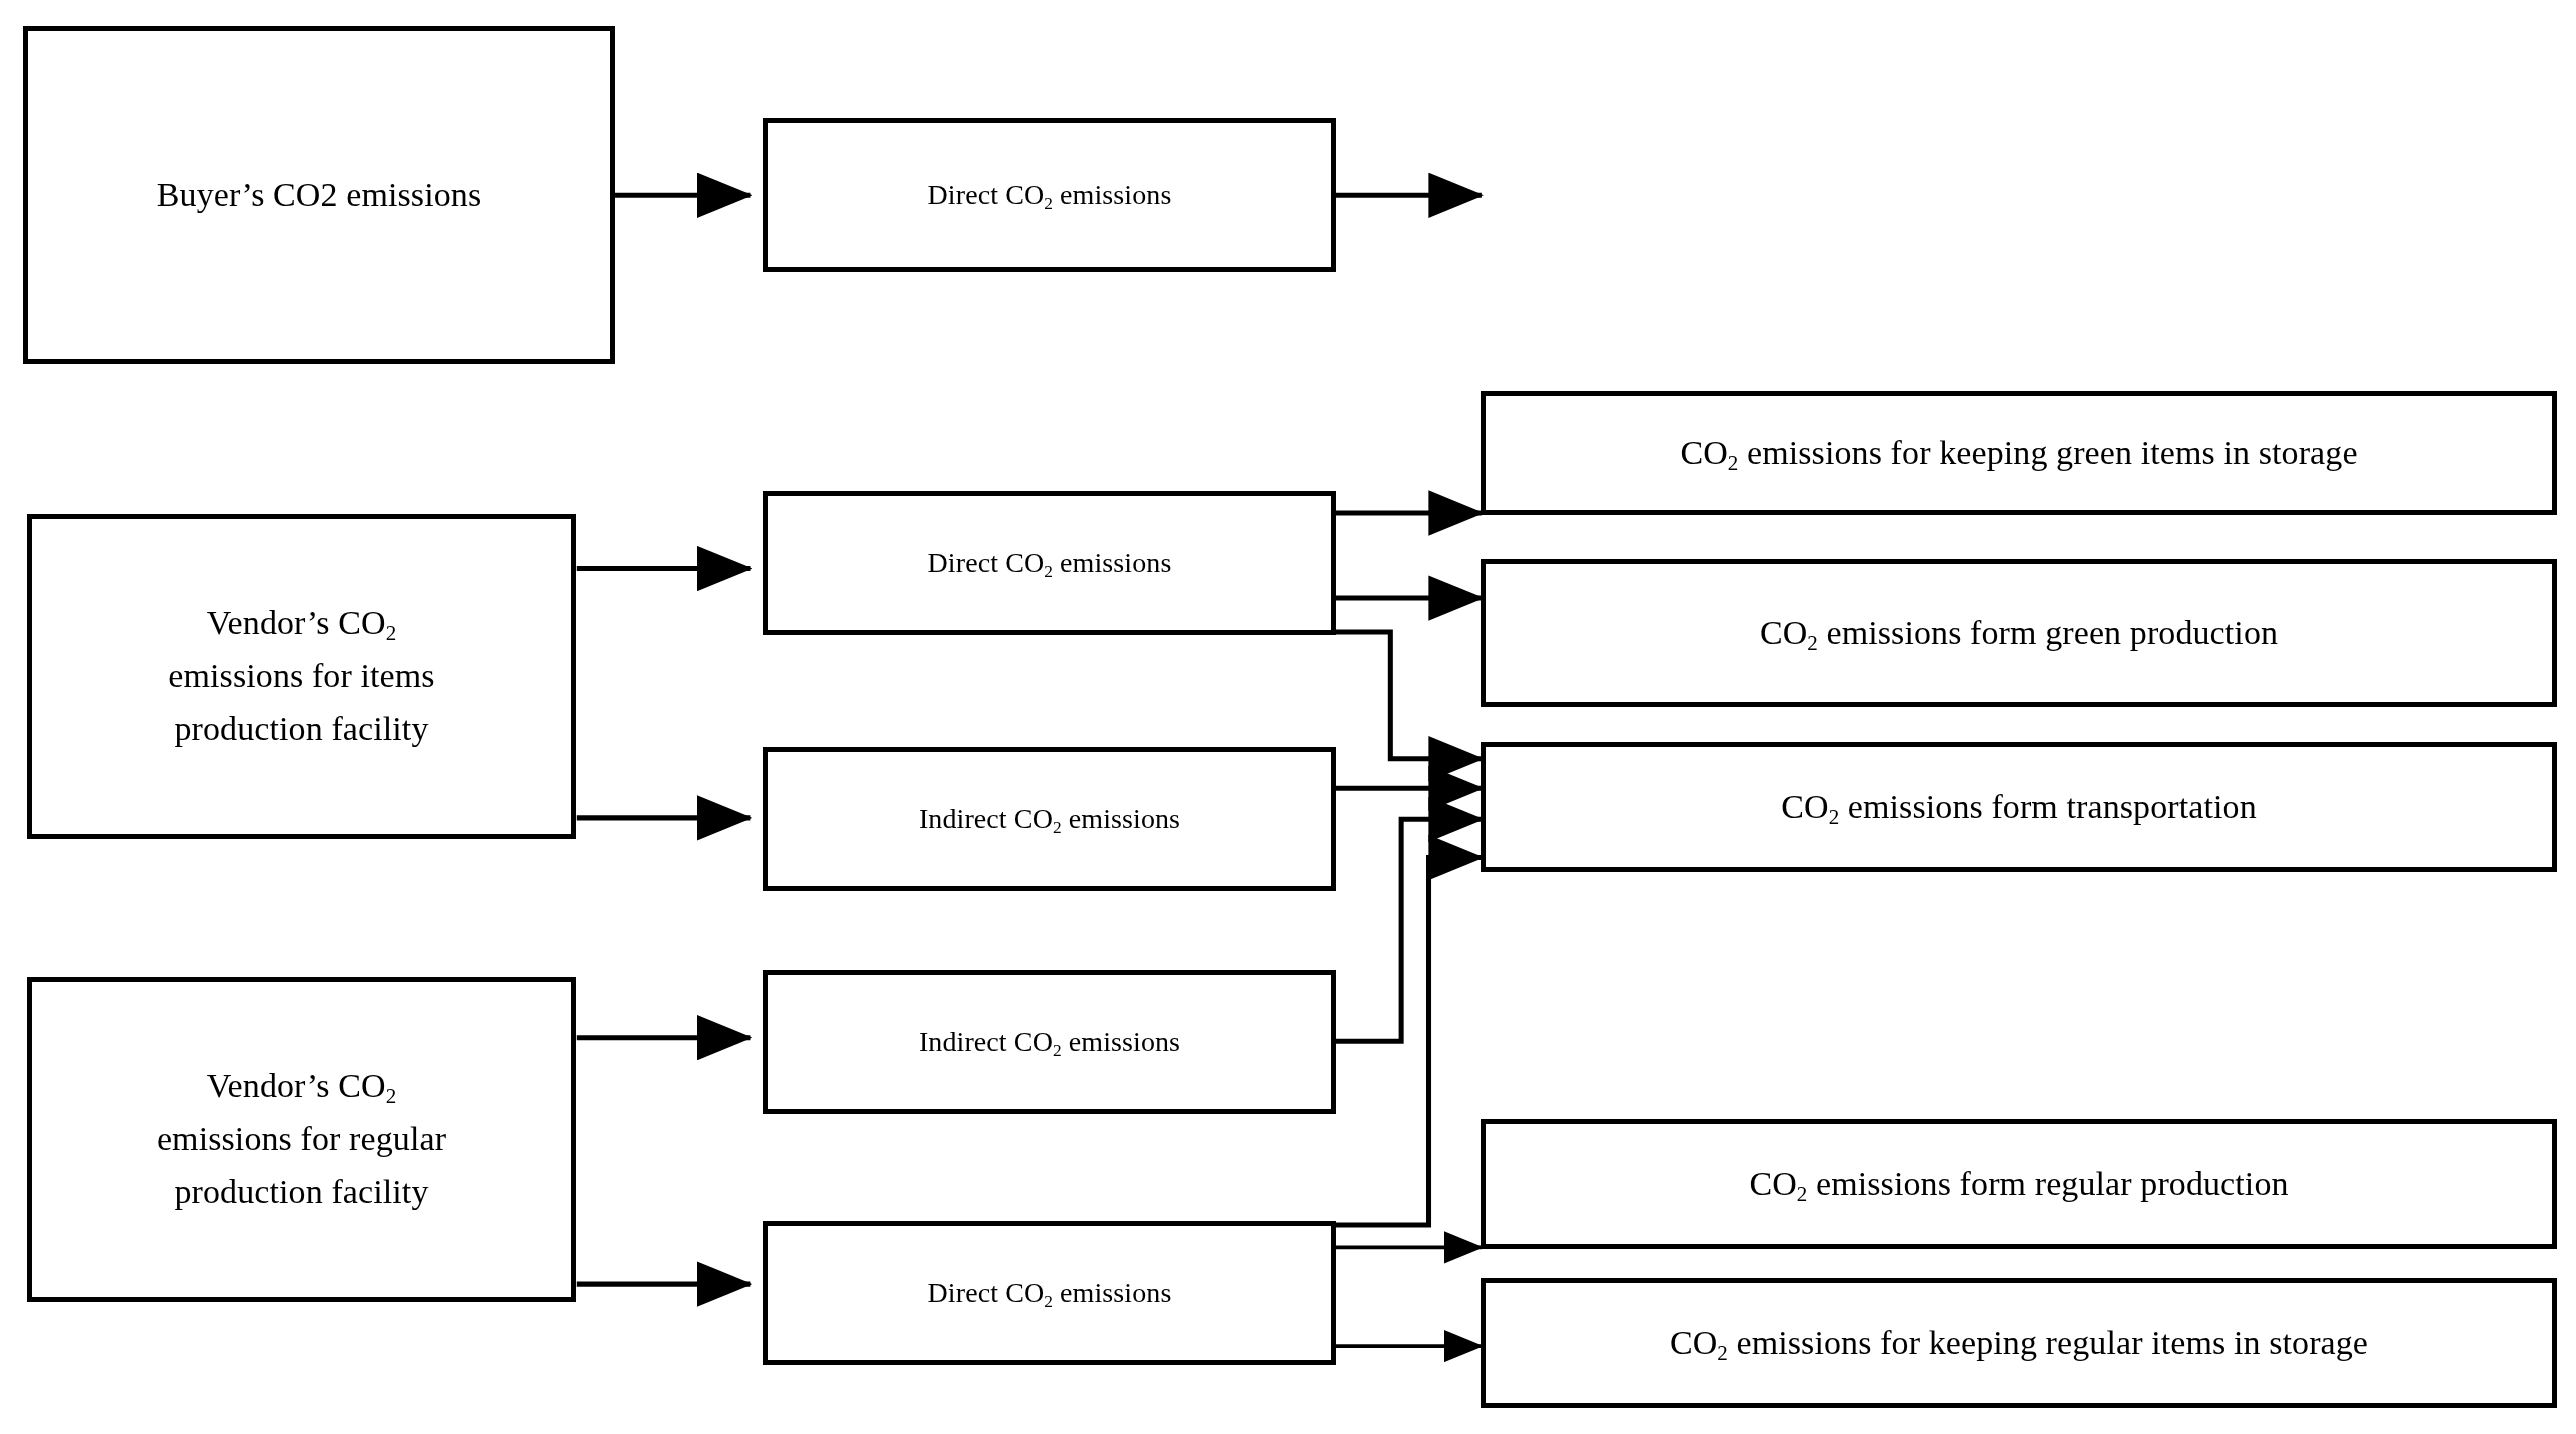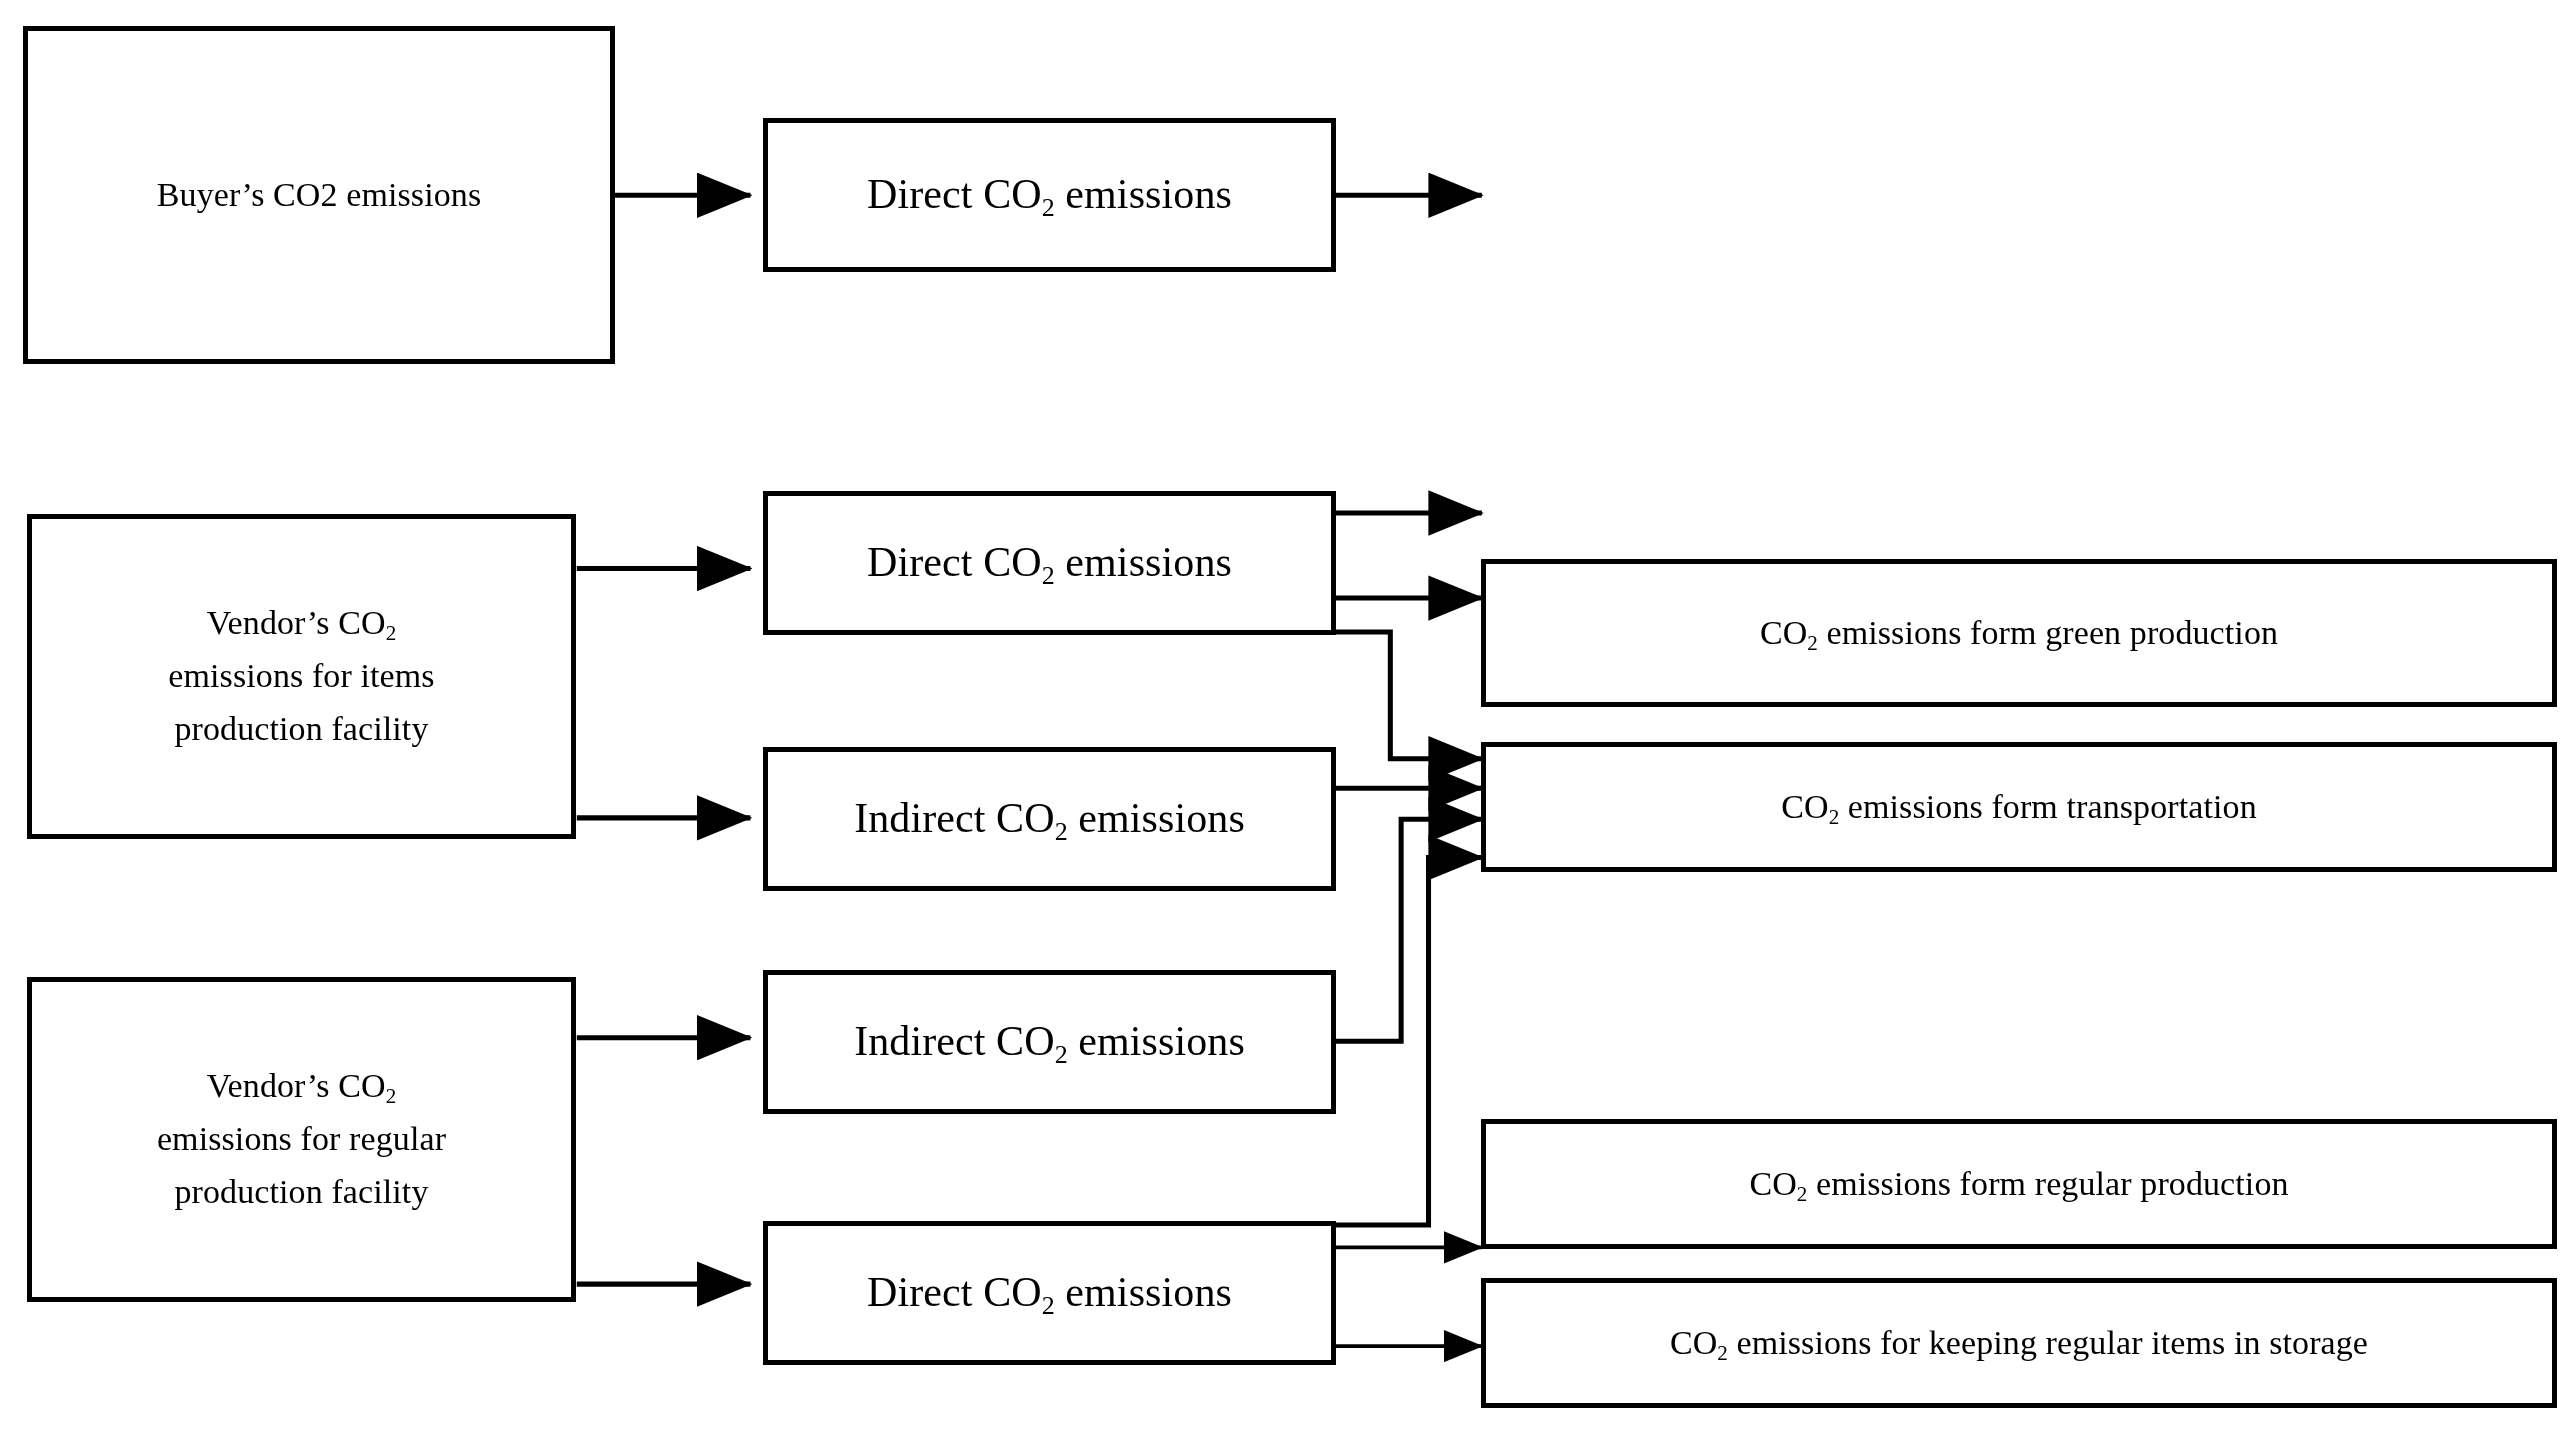--- a/index.html
+++ b/index.html
@@ -29,21 +29,21 @@
     text-align: center;
     z-index: 5;
   }
   .node .label {
     display: block;
     line-height: 1.55;
     padding: 0 19px;
     letter-spacing: 0.1px;
   }
   .t-src   { font-size: 34px; }
-  .t-mid   { font-size: 42px; }
+  .t-mid   { font-size: 28px; }
   .t-leaf  { font-size: 34px; }
   sub {
     font-size: 0.62em;
     vertical-align: baseline;
     position: relative;
     top: 0.28em;
     letter-spacing: 0;
   }
   svg#wires {
     position: absolute;
@@ -133,20 +133,23 @@
 
   <div class="node" style="left:763px; top:970px; width:573px; height:144px;">
     <span class="label t-mid">Indirect CO<sub>2</sub> emissions</span>
   </div>
 
   <div class="node" style="left:763px; top:1221px; width:573px; height:144px;">
     <span class="label t-mid">Direct CO<sub>2</sub> emissions</span>
   </div>
 
 
+  <div class="node" style="left:1481px; top:391px; width:1076px; height:124px;">
+    <span class="label t-leaf">CO<sub>2</sub> emissions for keeping green items in storage</span>
+  </div>
 
   <div class="node" style="left:1481px; top:559px; width:1076px; height:148px;">
     <span class="label t-leaf">CO<sub>2</sub> emissions form green production</span>
   </div>
 
   <div class="node" style="left:1481px; top:742px; width:1076px; height:130px;">
     <span class="label t-leaf">CO<sub>2</sub> emissions form transportation</span>
   </div>
 
   <div class="node" style="left:1481px; top:1119px; width:1076px; height:130px;justify-content:center;">

